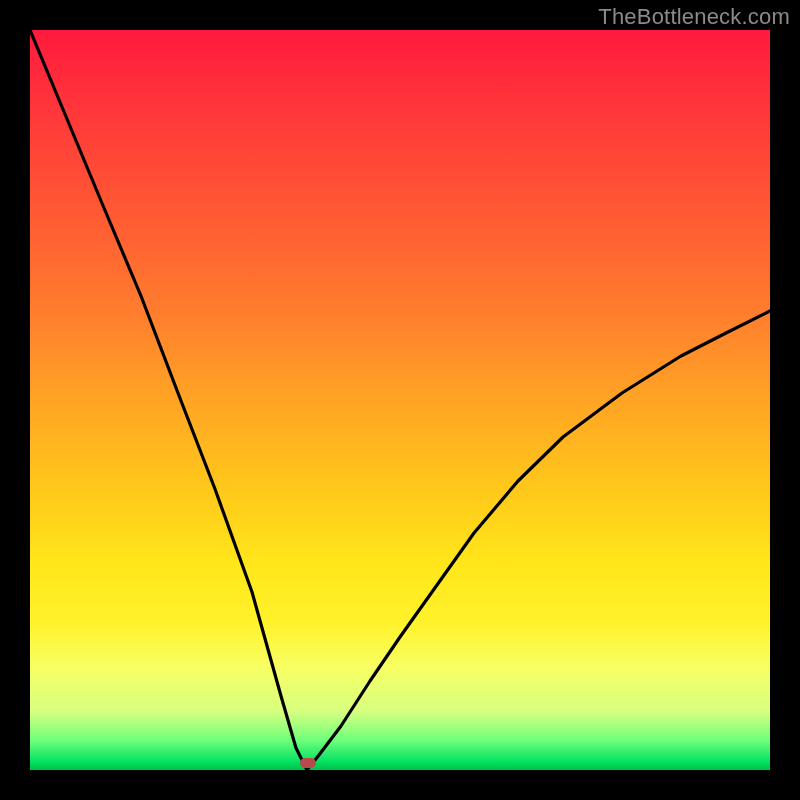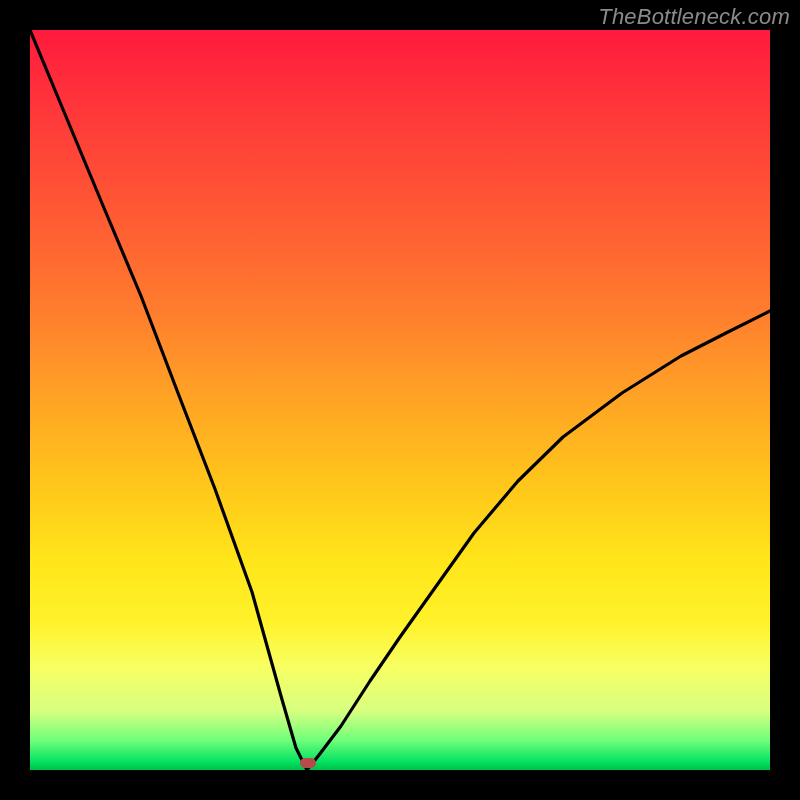--- a/index.html
+++ b/index.html
@@ -11,21 +11,20 @@
     overflow: hidden;
     font-family: Arial, Helvetica, sans-serif;
   }
   .frame {
     position: absolute;
     left: 0;
     top: 0;
     width: 800px;
     height: 648px;
     background: #000;
-    font-style: italic;
   }
   .plot-area {
     position: absolute;
     left: 30px;
     top: 30px;
     width: 740px;
     height: 740px;
     
     background: linear-gradient(to bottom,
       #ff1a3c 0%,

